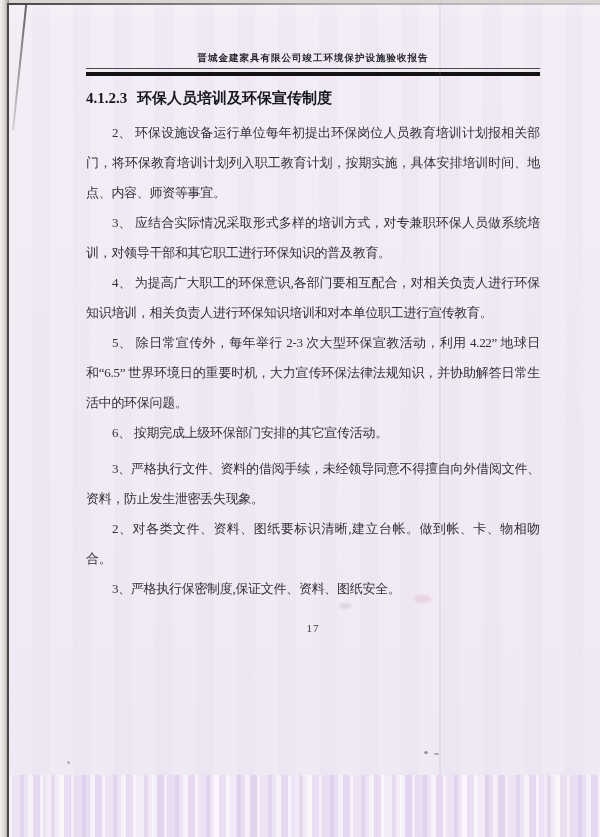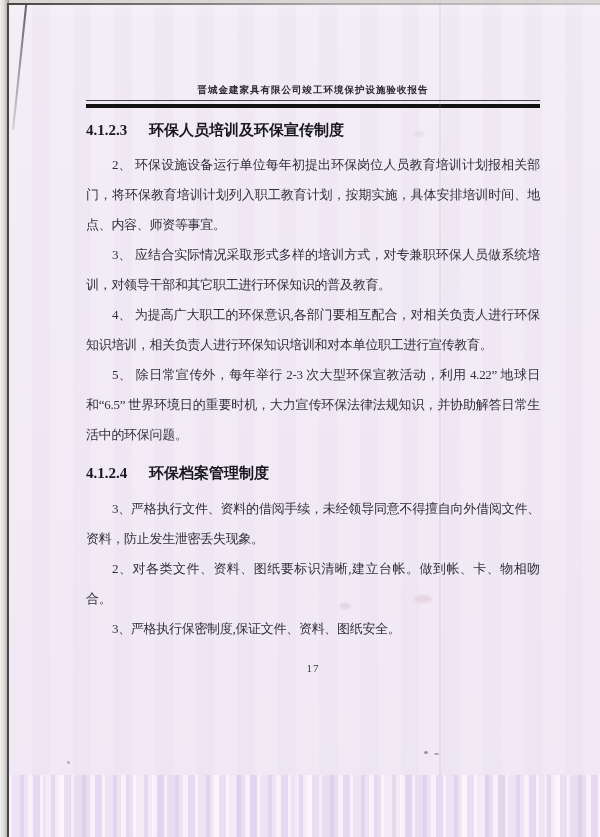--- a/index.html
+++ b/index.html
@@ -45,38 +45,38 @@
     position:absolute; left:0; right:0; bottom:0; height:62px;
     background:
       repeating-linear-gradient(90deg, rgba(255,255,255,0.50) 0 3px, rgba(255,255,255,0) 3px 11px,
         rgba(205,185,225,0.38) 11px 15px, rgba(255,255,255,0) 15px 19px,
         rgba(255,255,255,0.55) 19px 24px, rgba(208,188,228,0.28) 24px 31px),
       repeating-linear-gradient(90deg, #eee3f5 0 37px, #f4ebf8 37px 61px, #e9ddf2 61px 83px);
   }
 
   
   .running-header {
-    margin:81px 60px 0 77px; text-align:center;
+    margin:49px 60px 0 77px; text-align:center;
     font-size:9.5px; font-weight:bold; color:#2b2b31; letter-spacing:1px;
     line-height:13px; padding-bottom:3px; border-bottom:1.5px solid #4a4846;
   }
   .rule-thick { margin:3px 60px 0 77px; height:3.5px; background:#131313; }
 
   .body-text {
     margin:0 60px 0 77px; font-size:13px; line-height:30px;
     letter-spacing:-0.3px; text-align:justify; color:#30303a;
   }
   .body-text p { margin:0; text-indent:2em; }
   p.intro { margin-top:9px; text-indent:0; }
   h2.section-heading {
     font-size:15px; color:#17171f; margin:11px 0 9px 0; line-height:22px;
     font-weight:bold; text-align:left; letter-spacing:0;
   }
   h2 .num { font-family:"Liberation Serif","DejaVu Serif",serif;margin-top:12px; }
-  h2 .ttl { font-family:"Liberation Sans","DejaVu Sans",sans-serif; margin-left:18px; }
+  h2 .ttl { font-family:"Liberation Sans","DejaVu Sans",sans-serif; margin-left:6px; }
   h2.sec2 { margin:12px 0 10px 0; }
   p.first-of-sec2 { margin-top:6px; }
 
   .page-number {
     text-align:center; font-size:11px; color:#3a3a42;
     margin-top:16px; line-height:16px; letter-spacing:1px;
   }
 </style>
 </head>
 <body>
@@ -99,25 +99,22 @@
     <div class="body-text">
 
       <h2 class="section-heading">
         <span class="num">4.1.2.3</span>
         <span class="ttl">环保人员培训及环保宣传制度</span>
       </h2>
       <p>2、 环保设施设备运行单位每年初提出环保岗位人员教育培训计划报相关部门，将环保教育培训计划列入职工教育计划，按期实施，具体安排培训时间、地点、内容、师资等事宜。</p>
       <p>3、 应结合实际情况采取形式多样的培训方式，对专兼职环保人员做系统培训，对领导干部和其它职工进行环保知识的普及教育。</p>
       <p>4、 为提高广大职工的环保意识,各部门要相互配合，对相关负责人进行环保知识培训，相关负责人进行环保知识培训和对本单位职工进行宣传教育。</p>
       <p>5、 除日常宣传外，每年举行 2-3 次大型环保宣教活动，利用 4.22” 地球日和“6.5” 世界环境日的重要时机，大力宣传环保法律法规知识，并协助解答日常生活中的环保问题。</p>
+      <p>6、 按期完成上级环保部门安排的其它宣传活动。</p>
 
-      <h2 class="section-heading sec2">
-        <span class="num">4.1.2.4</span>
-        <span class="ttl">环保档案管理制度</span>
-      </h2>
       <p class="first-of-sec2">3、严格执行文件、资料的借阅手续，未经领导同意不得擅自向外借阅文件、资料，防止发生泄密丢失现象。</p>
       <p>2、对各类文件、资料、图纸要标识清晰,建立台帐。做到帐、卡、物相吻合。</p>
       <p>3、严格执行保密制度,保证文件、资料、图纸安全。</p>
 
       <div class="page-number">17</div>
     </div>
 
     <div class="smudge" style="left:405px; top:592px; width:18px; height:8px; background:rgba(205,140,165,0.22);"></div>
     <div class="smudge" style="left:330px; top:600px; width:12px; height:6px; background:rgba(120,100,130,0.15);"></div>
     <div class="smudge" style="left:405px; top:128px; width:10px; height:6px; background:rgba(140,120,150,0.12);"></div>

